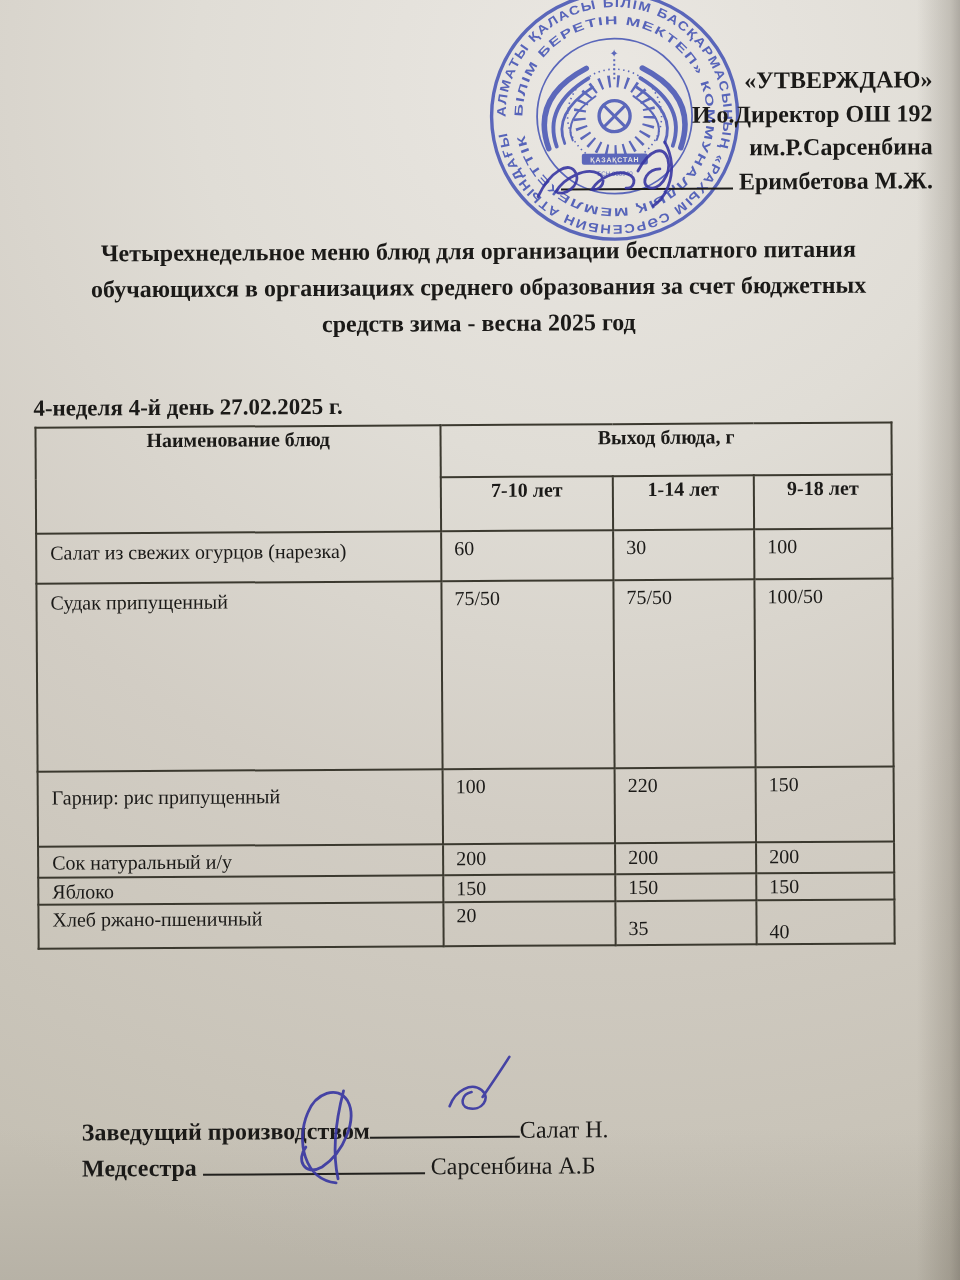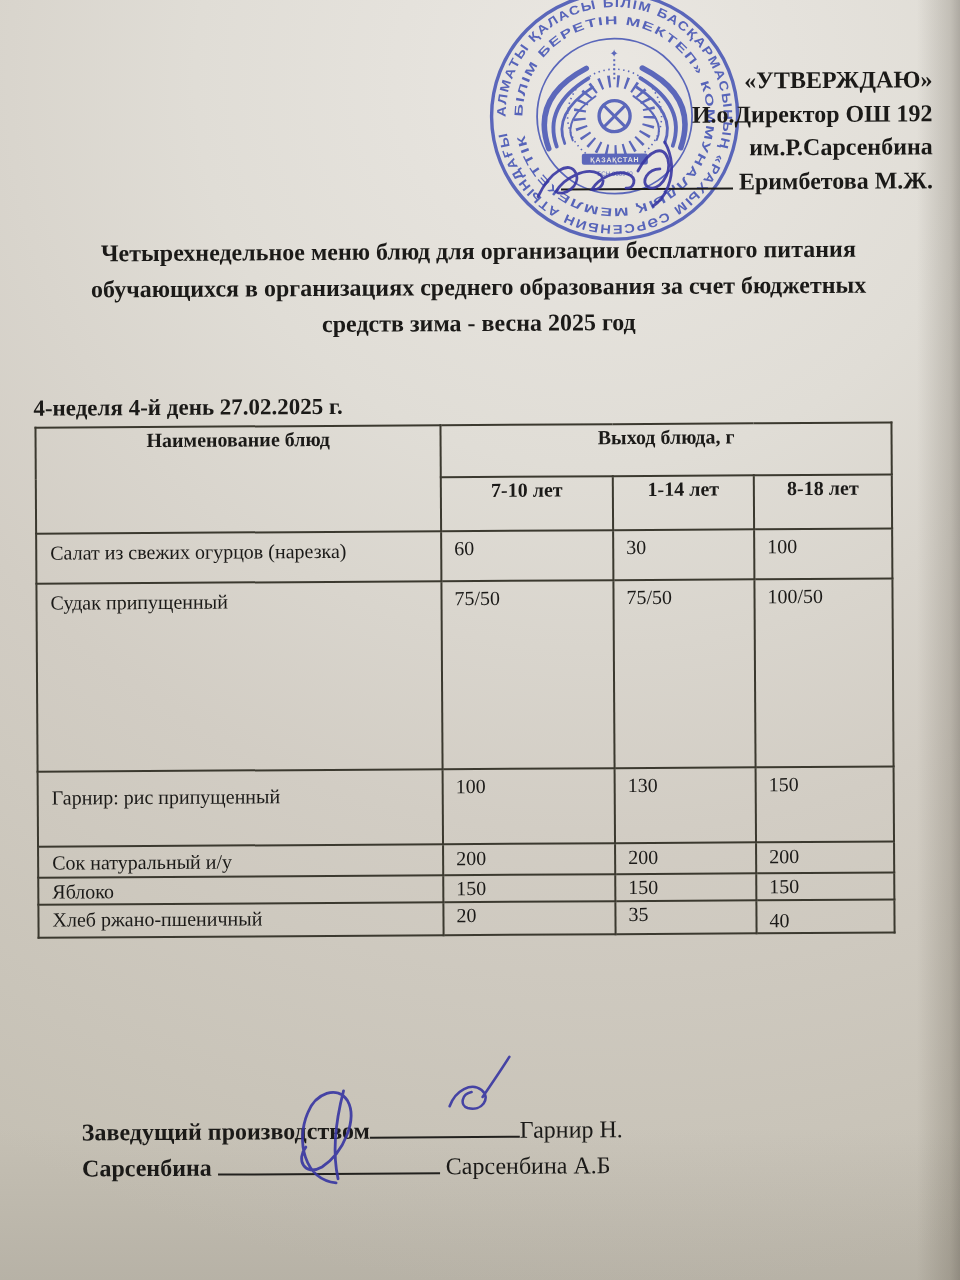--- a/index.html
+++ b/index.html
@@ -118,64 +118,64 @@
           <col style="width:138px">
         </colgroup>
       <tbody>
           <tr class="hr1">
         <td class="h-main" rowspan="2">Наименование блюд</td>
         <td class="h-main" colspan="3">Выход блюда, г</td>
       </tr>
       <tr class="hr2">
         <td class="h-age">7-10 лет</td>
         <td class="h-age">1-14 лет</td>
-        <td class="h-age">8-18 лет</td>
+        <td class="h-age">9-18 лет</td>
       </tr>
       <tr class="r0">
         <td class="c-name">Салат из свежих огурцов (нарезка)</td>
         <td class="c-val">60</td>
         <td class="c-val">30</td>
         <td class="c-val">100</td>
       </tr>
       <tr class="r1">
         <td class="c-name">Судак припущенный</td>
         <td class="c-val">75/50</td>
         <td class="c-val">75/50</td>
         <td class="c-val">100/50</td>
       </tr>
       <tr class="r2">
         <td class="c-name" style="padding-top:14px">Гарнир: рис припущенный</td>
         <td class="c-val">100</td>
-        <td class="c-val">130</td>
+        <td class="c-val">220</td>
         <td class="c-val">150</td>
       </tr>
       <tr class="r3">
         <td class="c-name" style="padding-top:4px">Сок натуральный и/у</td>
         <td class="c-val" style="padding-top:2px">200</td>
         <td class="c-val" style="padding-top:2px">200</td>
         <td class="c-val" style="padding-top:2px">200</td>
       </tr>
       <tr class="r4">
         <td class="c-name" style="padding-top:2px">Яблоко</td>
         <td class="c-val" style="padding-top:1px">150</td>
         <td class="c-val" style="padding-top:1px">150</td>
         <td class="c-val" style="padding-top:1px">150</td>
       </tr>
       <tr class="r5">
         <td class="c-name" style="padding-top:3px">Хлеб ржано-пшеничный</td>
         <td class="c-val" style="padding-top:1px">20</td>
-        <td class="c-val" style="padding-top:1px">35</td>
-        <td class="c-val" style="padding-top:8px">40</td>
+        <td class="c-val" style="padding-top:15px">35</td>
+        <td class="c-val" style="padding-top:19px">40</td>
       </tr>
     </tbody>
       </table>
 
     <div class="signatures">
-      <div><b>Заведущий производством</b><span class="line-zav"></span><span>Гарнир Н.</span></div>
-      <div><b>Сарсенбина</b>&nbsp;<span class="line-med"></span>&nbsp;<span>Сарсенбина А.Б</span></div>
+      <div><b>Заведущий производством</b><span class="line-zav"></span><span>Салат Н.</span></div>
+      <div><b>Медсестра</b>&nbsp;<span class="line-med"></span>&nbsp;<span>Сарсенбина А.Б</span></div>
     </div>
 
     <svg class="ink" viewBox="0 0 960 1280">
       <g fill="none" stroke="#3735a2" stroke-linecap="round" opacity="0.9">
         <path stroke-width="2.8" d="M 540 197 C 552 172, 572 160, 578 174 C 583 186, 566 198, 558 192 C 566 178, 588 168, 600 174 C 610 179, 604 192, 594 190 C 600 180, 618 170, 630 175 C 640 179, 636 190, 628 189
              M 640 172 C 652 150, 666 146, 670 160 C 674 176, 660 194, 650 188 C 642 183, 650 170, 662 170
              M 667 143 C 674 156, 676 172, 670 188 C 666 198, 660 204, 655 207"></path>
         <path stroke-width="2.6" d="M 446 1106 C 452 1090, 468 1082, 478 1090 C 488 1098, 478 1112, 464 1108 C 456 1105, 458 1094, 468 1092
              M 479 1097 C 488 1084, 497 1071, 506 1057"></path>
         <path stroke-width="2.8" d="M 332 1182 C 300 1178, 292 1140, 304 1112 C 312 1092, 334 1084, 344 1100 C 354 1118, 340 1152, 318 1166 C 300 1176, 292 1158, 302 1146

